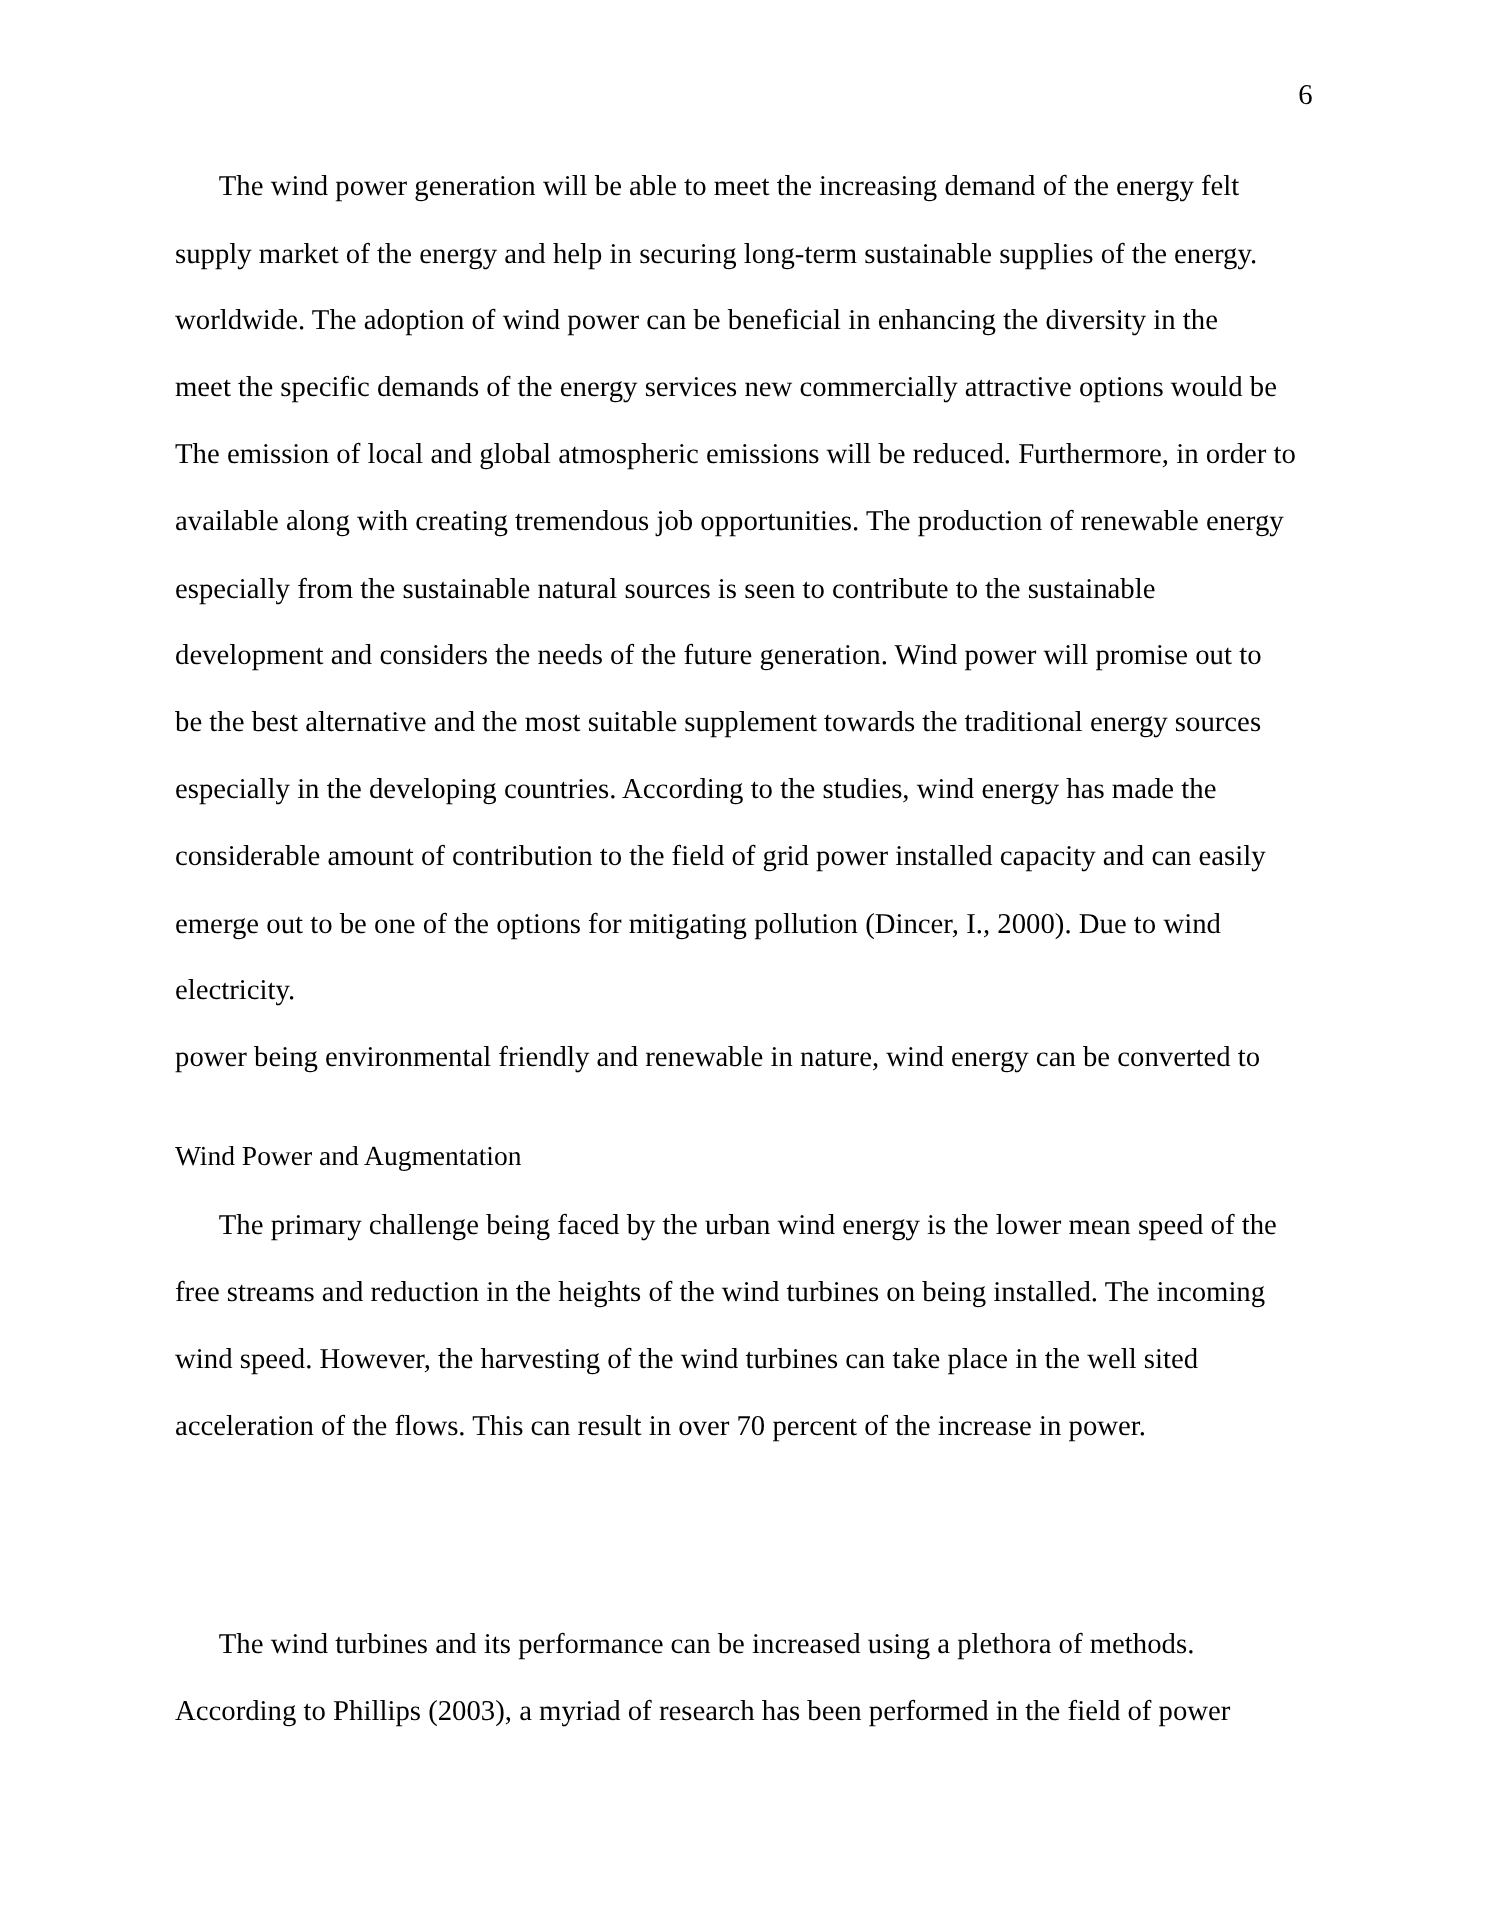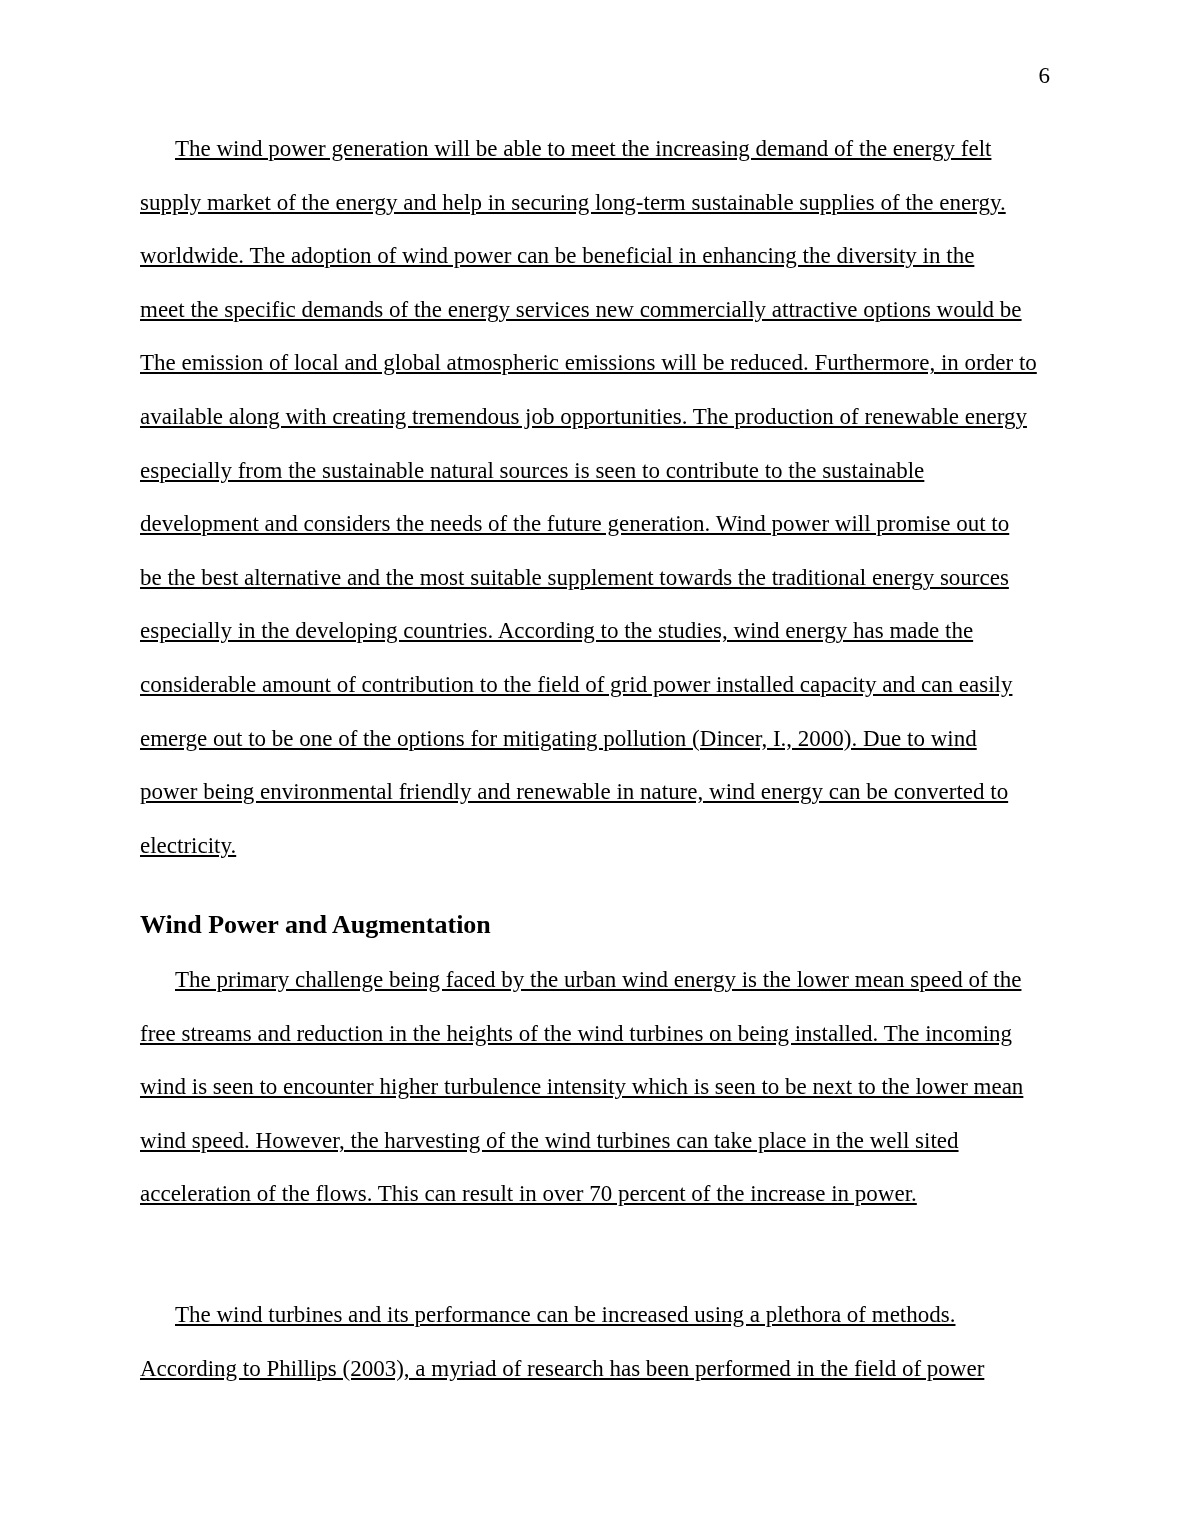--- a/index.html
+++ b/index.html
@@ -24,32 +24,31 @@
     line-height: 27px;
     text-align: right;
   }
   .para {
     position: absolute;
     left: 140px;
     width: 916px;
     line-height: 53.6px;
     text-align: left;
     white-space: nowrap;
-    text-decoration: underline;
   }
   .para .line { height: 53.6px; }
   .para .line.first { text-indent: 35px; }
   .para-1 { top: 122px; }
   .section-heading {
     position: absolute;
     left: 140px;
     top: 898px;
     margin: 0;
-    font-size: 26px;
-    font-weight: bold;
+    font-size: 22px;
+    font-weight: normal;
     line-height: 53.6px;
     font-family: inherit;
   }
   .para-2 { top: 953px; }
   .para-3 { top: 1288px; }
 </style>
 </head>
 <body>
 
 <div class="page">
@@ -62,30 +61,29 @@
       <div class="line">worldwide. The adoption of wind power can be beneficial in enhancing the diversity in the</div>
       <div class="line">meet the specific demands of the energy services new commercially attractive options would be</div>
       <div class="line">The emission of local and global atmospheric emissions will be reduced. Furthermore, in order to</div>
       <div class="line">available along with creating tremendous job opportunities. The production of renewable energy</div>
       <div class="line">especially from the sustainable natural sources is seen to contribute to the sustainable</div>
       <div class="line">development and considers the needs of the future generation. Wind power will promise out to</div>
       <div class="line">be the best alternative and the most suitable supplement towards the traditional energy sources</div>
       <div class="line">especially in the developing countries. According to the studies, wind energy has made the</div>
       <div class="line">considerable amount of contribution to the field of grid power installed capacity and can easily</div>
       <div class="line">emerge out to be one of the options for mitigating pollution (Dincer, I., 2000). Due to wind</div>
+      <div class="line">electricity.</div>
       <div class="line">power being environmental friendly and renewable in nature, wind energy can be converted to</div>
-      <div class="line">electricity.</div>
     </div>
 
   <h2 class="section-heading">Wind Power and Augmentation</h2>
 
   <div class="para para-2">
       <div class="line first">The primary challenge being faced by the urban wind energy is the lower mean speed of the</div>
       <div class="line">free streams and reduction in the heights of the wind turbines on being installed. The incoming</div>
-      <div class="line">wind is seen to encounter higher turbulence intensity which is seen to be next to the lower mean</div>
       <div class="line">wind speed. However, the harvesting of the wind turbines can take place in the well sited</div>
       <div class="line">acceleration of the flows. This can result in over 70 percent of the increase in power.</div>
     </div>
 
   <div class="para para-3">
       <div class="line first">The wind turbines and its performance can be increased using a plethora of methods.</div>
       <div class="line">According to Phillips (2003), a myriad of research has been performed in the field of power</div>
     </div>
 
 </div>

